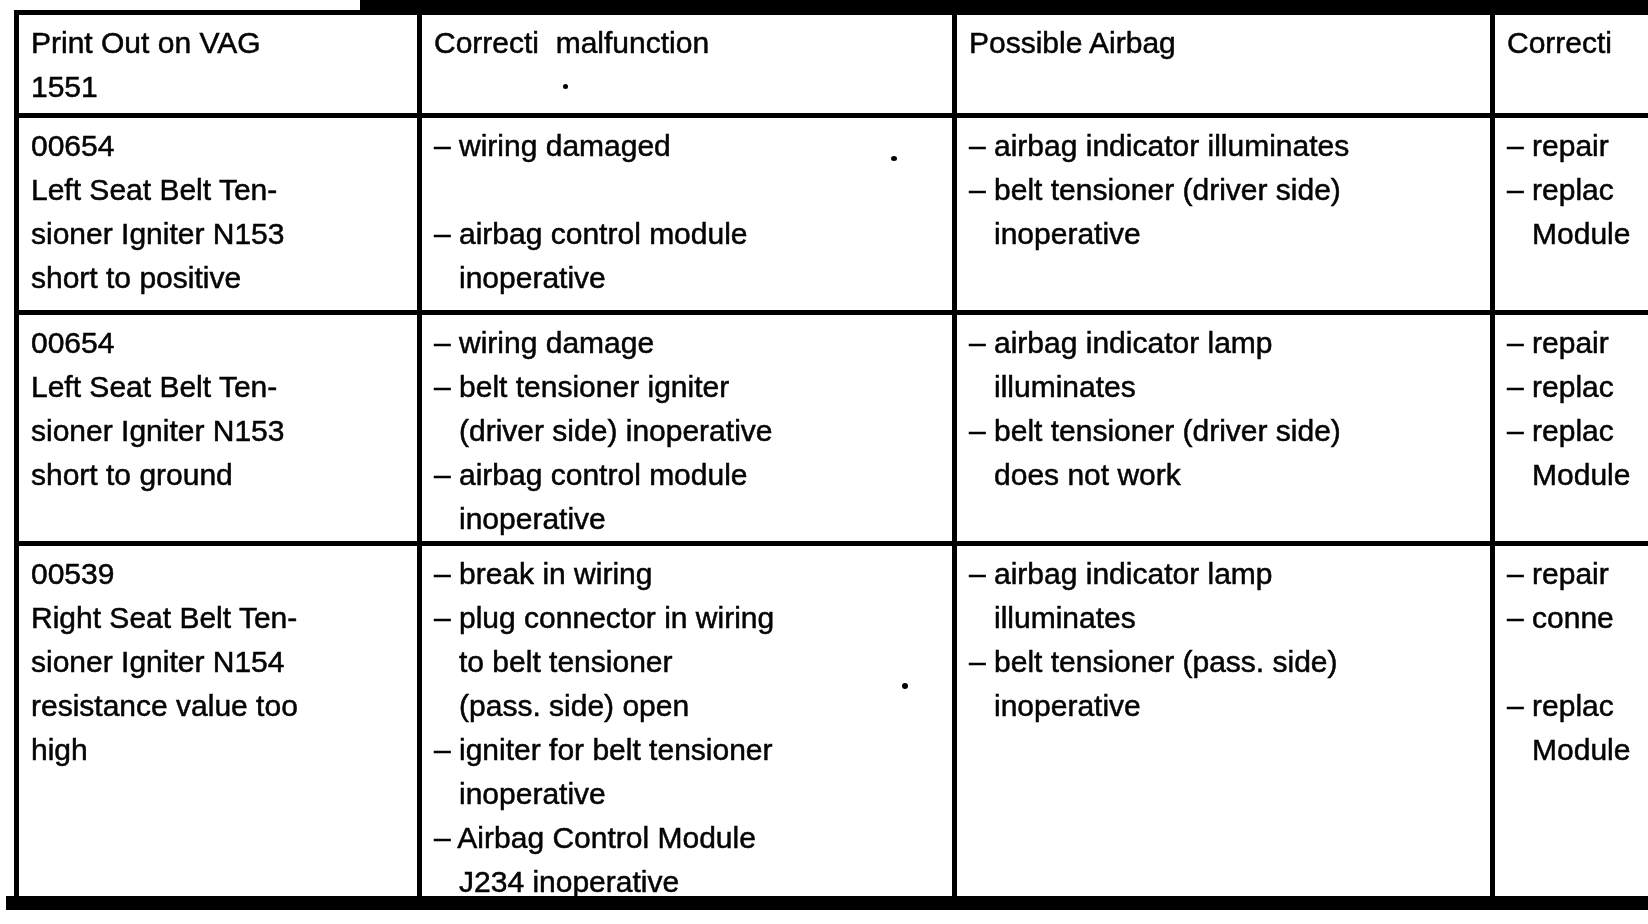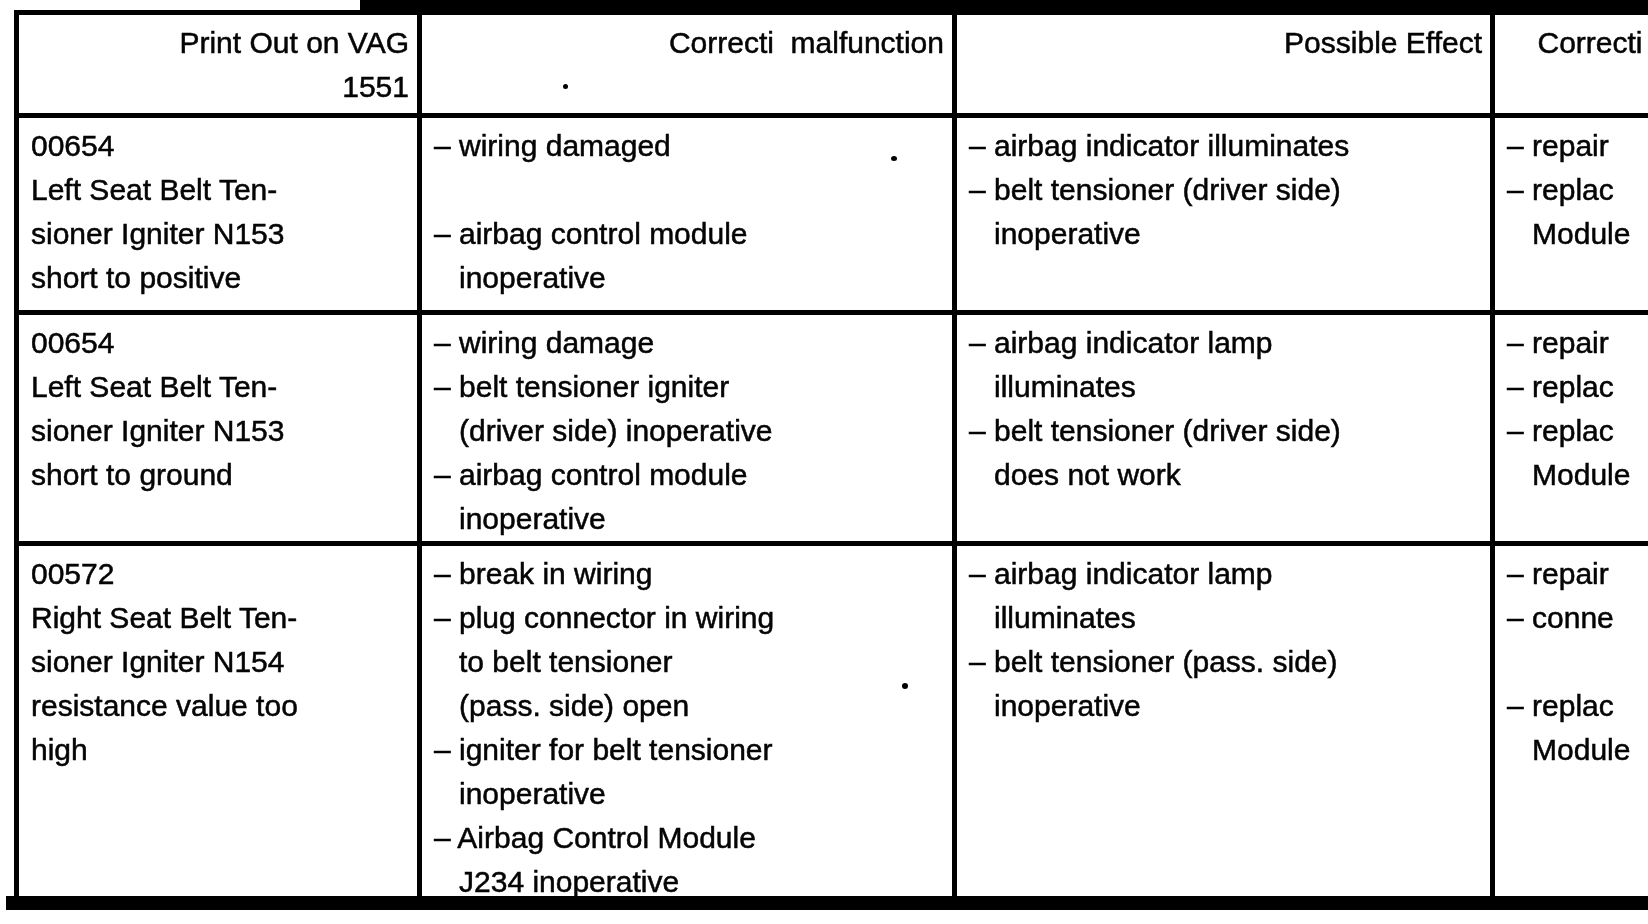--- a/index.html
+++ b/index.html
@@ -16,21 +16,21 @@
     vertical-align:top;
     padding:6px 8px 0 12px;
     font-size:30px;
     line-height:44px;
     white-space:pre-wrap;
     overflow:hidden;
     font-weight:400;
     -webkit-text-stroke:0.5px #000;
   }
   table.scan td.c4{border-right:none;}
-  tr.hdr td{height:92px;text-align:right;}
+  tr.hdr td{height:92px;}
   tr.r1 td{height:186px;}
   tr.r2 td{height:217px;}
   tr.r3 td{height:351px;}
   .top-band{position:absolute;top:0;left:360px;width:1288px;height:14px;background:#000;}
   .bottom-band{position:absolute;top:896px;left:6px;width:1642px;height:14px;background:#000;}
   .dot{position:absolute;background:#000;border-radius:50%;}
   .dot.d1{left:563px;top:84px;width:5px;height:5px;}
   .dot.d2{left:891px;top:156px;width:6px;height:5px;}
   .dot.d3{left:902px;top:683px;width:6px;height:6px;}
 </style>
@@ -46,21 +46,21 @@
       <col style="width:403px">
       <col style="width:535px">
       <col style="width:538px">
       <col style="width:158px">
     </colgroup>
     <tbody>
         <tr class="hdr">
       <td class="c1">Print Out on VAG
 1551</td>
       <td class="c2">Correcti  malfunction</td>
-      <td class="c3">Possible Effect</td>
+      <td class="c3">Possible Airbag</td>
       <td class="c4">Correcti</td>
     </tr>
     <tr class="r1">
       <td class="c1">00654
 Left Seat Belt Ten-
 sioner Igniter N153
 short to positive</td>
       <td class="c2">– wiring damaged
 
 – airbag control module
@@ -85,21 +85,21 @@
       <td class="c3">– airbag indicator lamp
    illuminates
 – belt tensioner (driver side)
    does not work</td>
       <td class="c4">– repair
 – replac
 – replac
    Module</td>
     </tr>
     <tr class="r3">
-      <td class="c1">00572
+      <td class="c1">00539
 Right Seat Belt Ten-
 sioner Igniter N154
 resistance value too
 high</td>
       <td class="c2">– break in wiring
 – plug connector in wiring
    to belt tensioner
    (pass. side) open
 – igniter for belt tensioner
    inoperative

